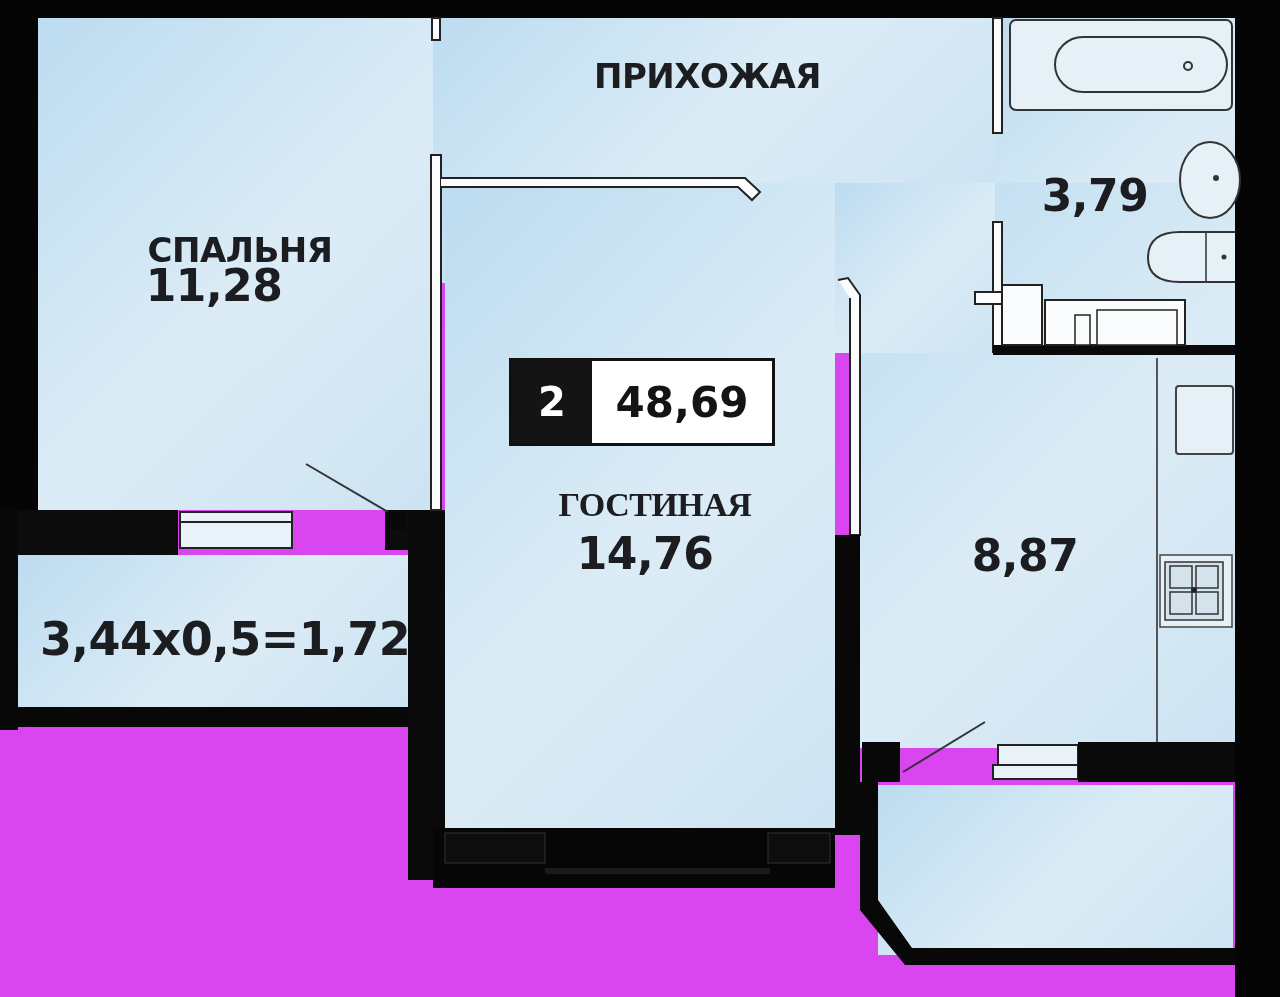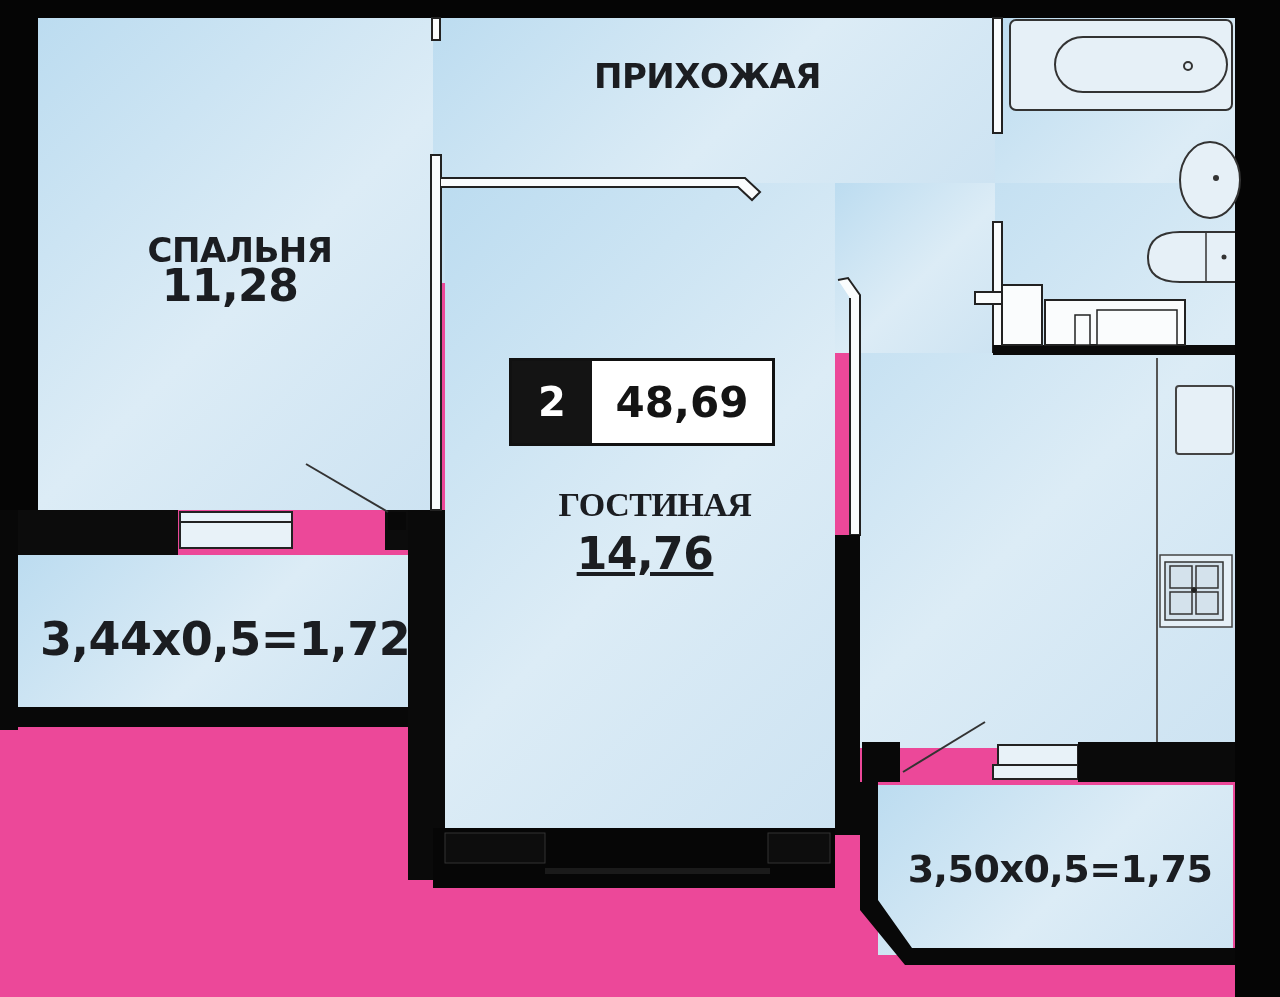--- a/index.html
+++ b/index.html
@@ -1,17 +1,17 @@
 <!DOCTYPE html>
 <html><head>
 <meta charset="utf-8">
 <style>
   html, body { margin: 0; padding: 0; background: #000; }
   body { width: 1280px; height: 997px; position: relative; overflow: hidden; font-family: "DejaVu Sans", sans-serif; }
-  .plan { position: absolute; left: 0; top: 0; width: 1280px; height: 997px; background: #ec4899; }
+  .plan { position: absolute; left: 0; top: 0; width: 1280px; height: 997px; background: #d946ef; }
   .room { position: absolute; background: linear-gradient(135deg, #bcdcf0 0%, #dcecf6 55%, #cde3f2 100%); }
   .label { position: absolute; color: #1b1d21; font-weight: bold; text-align: center; white-space: nowrap; letter-spacing: -0.5px; }
   .name { font-size: 34px; }
   .area { font-size: 44px; }
   .badge { position: absolute; left: 509px; top: 358px; width: 266px; height: 88px; display: flex; border: 3px solid #111; box-sizing: border-box; background: #fff; }
   .badge .rooms { width: 80px; background: #141414; color: #fff; font-size: 40px; font-weight: bold; display: flex; align-items: center; justify-content: center; }
   .badge .total { flex: 1; color: #141414; font-size: 42px; font-weight: bold; display: flex; align-items: center; justify-content: center; }
   svg { position: absolute; left: 0; top: 0; }
 </style>
 </head>
@@ -99,29 +99,30 @@
     <rect x="1165" y="562" width="58" height="58" fill="#d4e2ec" stroke="#333" stroke-width="1.5"></rect>
     <rect x="1170" y="566" width="22" height="22" fill="none" stroke="#333" stroke-width="1.5"></rect>
     <rect x="1196" y="566" width="22" height="22" fill="none" stroke="#333" stroke-width="1.5"></rect>
     <rect x="1170" y="592" width="22" height="22" fill="none" stroke="#333" stroke-width="1.5"></rect>
     <rect x="1196" y="592" width="22" height="22" fill="none" stroke="#333" stroke-width="1.5"></rect>
     <circle cx="1194" cy="590" r="3" fill="#222"></circle>
   </svg>
 
   <div class="label name" style="left:580px; top:56px; width:255px;">ПРИХОЖАЯ</div>
 
+  <div class="label area" style="left:1030px; top:170px; width:130px;">3,79</div>
 
   <div class="label name" style="left:120px; top:216px; width:240px;margin-top:14px;">СПАЛЬНЯ</div>
-  <div class="label area" style="left:120px; top:260px; width:220px;">11,28</div>
+  <div class="label area" style="left:104px; top:260px; width:220px;">11,28</div>
 
   <div class="label name" style="left:525px; top:486px; width:260px;font-family:Liberation Serif, serif;">ГОСТИНАЯ</div>
-  <div class="label area" style="left:525px; top:528px; width:240px;text-decoration:underline;">14,76</div>
+  <div class="label area" style="left:525px; top:528px; width:240px;">14,76</div>
 
+  <div class="label area" style="left:940px; top:530px; width:170px;">8,87</div>
 
   <div class="label name" style="left:40px; top:612px; width:350px; font-size:46px;">3,44x0,5=1,72</div>
 
-  <div class="label name" style="left:890px; top:847px; width:340px; font-size:38px;">3,50x0,5=1,75</div>
 
   <div class="badge">
     <div class="rooms">2</div>
     <div class="total">48,69</div>
   </div>
 </div>
 
 </body></html>

